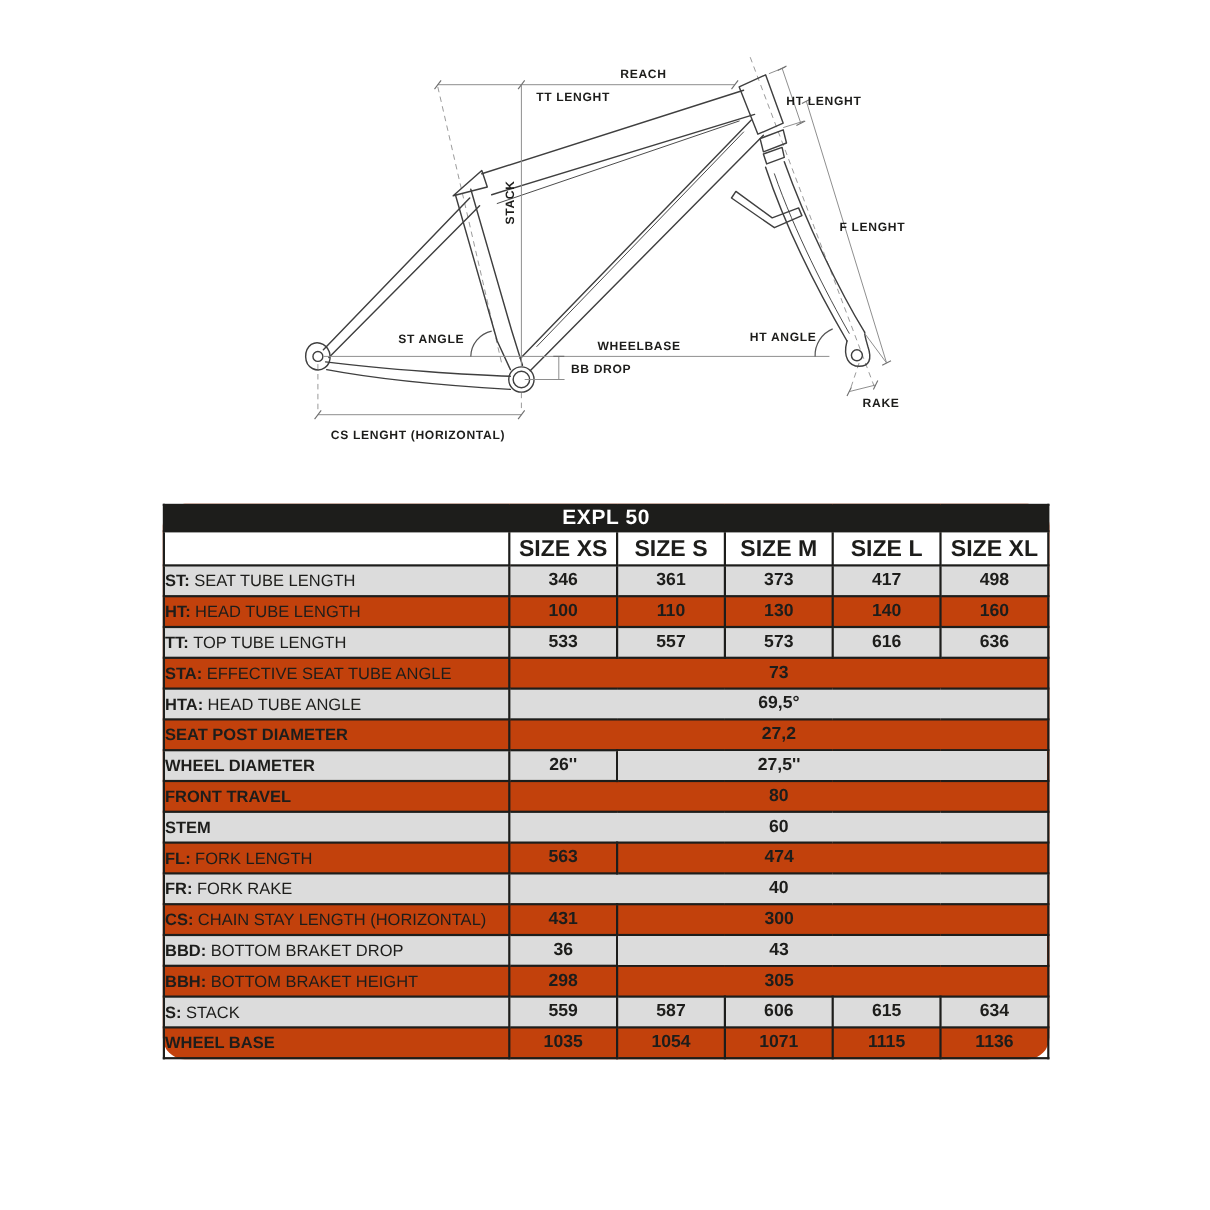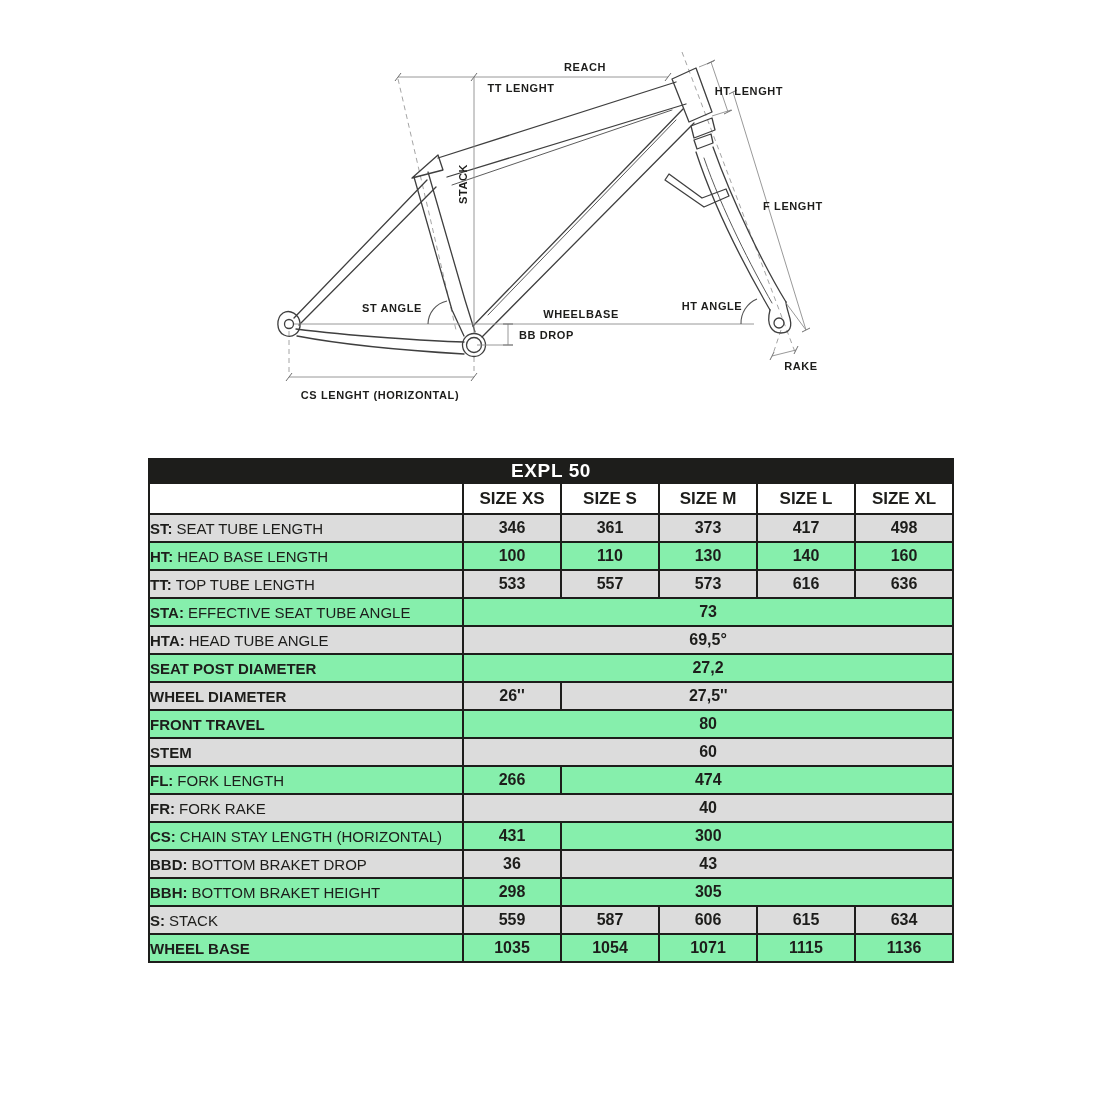--- a/index.html
+++ b/index.html
@@ -12,25 +12,25 @@
   .diagram-svg .thin{stroke:#4a4a4a;stroke-width:0.9;fill:none;}
   .diagram-svg .dim{stroke:#8d8d8d;stroke-width:0.9;fill:none;}
   .diagram-svg .dash{stroke:#9a9a9a;stroke-width:0.9;fill:none;stroke-dasharray:5 4;}
   .diagram-svg .tick{stroke:#6f6f6f;stroke-width:1;fill:none;}
   .diagram-svg .arc{stroke:#555;stroke-width:1.1;fill:none;}
   .diagram-svg text{font-family:"Liberation Sans",sans-serif;font-weight:700;font-size:11px;
                     letter-spacing:0.6px;fill:#1d1d1b;}
 
   
   table.spec{position:absolute;left:148px;top:458px;width:804px;border-collapse:collapse;
-             table-layout:fixed;background:#86efac;}
+             table-layout:fixed;background:#c2410c;border-radius:20px;}
   table.spec th,table.spec td{border:2px solid #1d1d1b;padding:0;}
   tr.title-row th{background:#1d1d1b;color:#fff;font-size:19px;font-weight:700;
                   height:22px;text-align:center;letter-spacing:0.6px;}
-  tr.cols-row th{height:29px;font-size:17px;font-weight:700;text-align:center;background:#fff;}
+  tr.cols-row th{height:29px;font-size:21px;font-weight:700;text-align:center;background:#fff;}
   tbody td{height:26px;font-size:16px;font-weight:700;text-align:center;vertical-align:middle;}
   tbody tr:nth-child(odd) td{background:#dcdcdc;}
   td.lbl{text-align:left;padding-left:6px;font-size:15px;font-weight:400;white-space:nowrap;}
   td.lbl b{font-weight:700;margin-right:4px;}
   td.rest{position:relative;}
   td.rest .val{position:absolute;left:37.5%;top:50%;transform:translate(-50%,-50%);white-space:nowrap;text-align:right;}
 </style>
 </head>
 <body>
 
@@ -166,21 +166,21 @@
     <tbody>
       <tr>
         <td class="lbl"><b>ST:</b><span>SEAT TUBE LENGTH</span></td>
         <td>346</td>
         <td>361</td>
         <td>373</td>
         <td>417</td>
         <td>498</td>
       </tr>
       <tr>
-        <td class="lbl"><b>HT:</b><span>HEAD BASE LENGTH</span></td>
+        <td class="lbl"><b>HT:</b><span>HEAD TUBE LENGTH</span></td>
         <td>100</td>
         <td>110</td>
         <td>130</td>
         <td>140</td>
         <td>160</td>
       </tr>
       <tr>
         <td class="lbl"><b>TT:</b><span>TOP TUBE LENGTH</span></td>
         <td>533</td>
         <td>557</td>
@@ -210,21 +210,21 @@
       <tr>
         <td class="lbl"><b>FRONT TRAVEL</b><span></span></td>
         <td colspan="5">80</td>
       </tr>
       <tr>
         <td class="lbl"><b>STEM</b><span></span></td>
         <td colspan="5">60</td>
       </tr>
       <tr>
         <td class="lbl"><b>FL:</b><span>FORK LENGTH</span></td>
-        <td>266</td>
+        <td>563</td>
         <td colspan="4" class="rest">
             <span class="val">474</span>
           </td>
       </tr>
       <tr>
         <td class="lbl"><b>FR:</b><span>FORK RAKE</span></td>
         <td colspan="5">40</td>
       </tr>
       <tr>
         <td class="lbl"><b>CS:</b><span>CHAIN STAY LENGTH (HORIZONTAL)</span></td>

